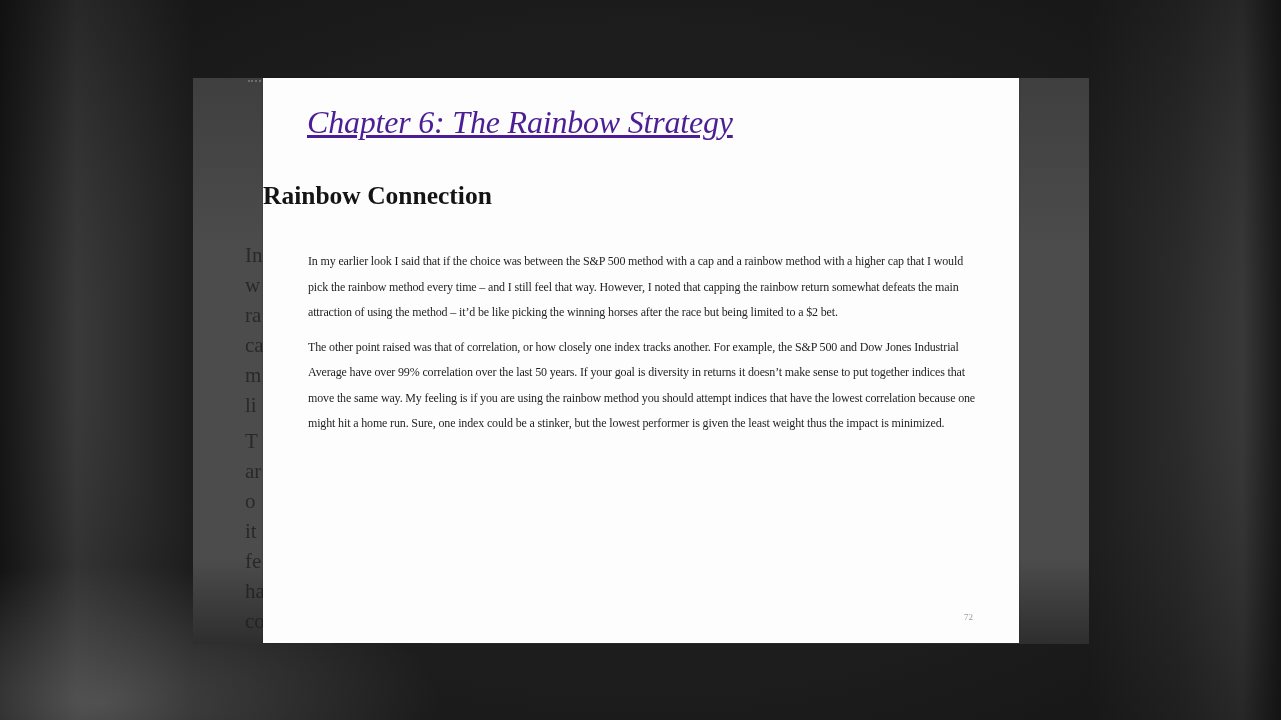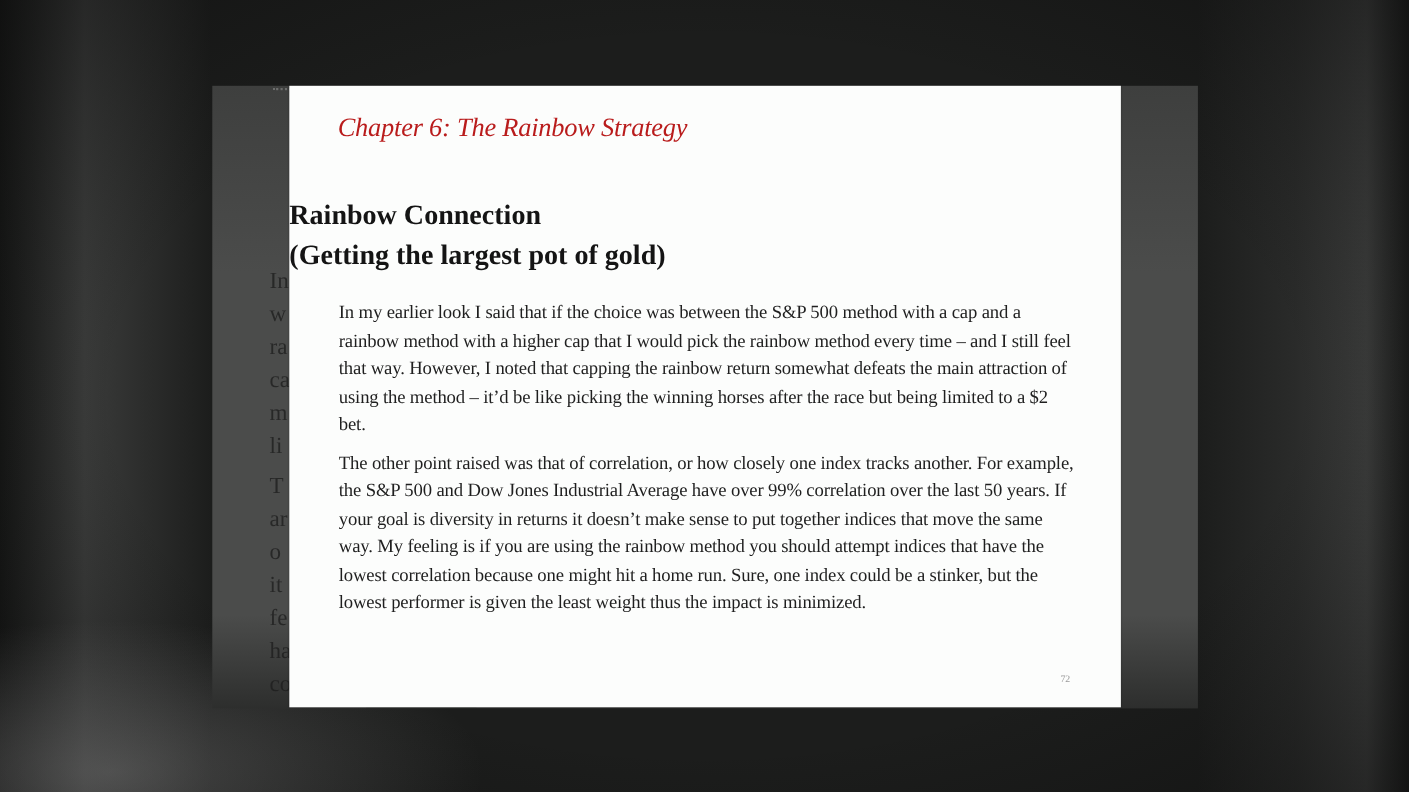--- a/index.html
+++ b/index.html
@@ -37,29 +37,29 @@
     position:absolute; left:140px; bottom:-2px; width:100px; height:4px;
     background:#252625;
   }
   .page {
     position:absolute; left:263px; top:78px; width:756px; height:565px;
     background:#fcfdfc;
     box-shadow:0 0 2px rgba(0,0,0,0.3);
   }
   .chapter {
     position:absolute; left:44px; top:26px;
-    font-style:italic; font-size:24px; color:#b91c1c; letter-spacing:-0.2px;
+    font-style:italic; font-size:32px; color:#4c1d95; letter-spacing:-0.2px;text-decoration:underline;
   }
   .title {
     position:absolute; left:0; right:0; top:100px; 
     font-weight:bold; font-size:25.5px; line-height:36px; color:#141414;
   }
   .body-text {
-    position:absolute; left:45px; top:193px; width:670px;
-    font-size:17px; line-height:25.5px; color:#1f1f1f; letter-spacing:-0.15px;
+    position:absolute; left:45px; top:171px; width:670px;
+    font-size:12px; line-height:25.5px; color:#1f1f1f; letter-spacing:-0.15px;
   }
   .body-text p { margin:0 0 9px 0; }
   .page-number {
     position:absolute; right:46px; top:534px;
     font-size:9px; color:#9a9a9a;
   }
 </style>
 </head>
 <body>
 
@@ -84,20 +84,19 @@
     <div>ha</div>
     <div>co</div>
   </div>
   <div class="ghost-bottom"></div>
 </div>
 
 <div class="page">
   <div class="chapter">Chapter 6: The Rainbow Strategy</div>
   <div class="title">
     <div>Rainbow Connection</div>
-    <div>(Getting the largest pot of gold)</div>
   </div>
   <div class="body-text">
     <p>In my earlier look I said that if the choice was between the S&amp;P 500 method with a cap and a rainbow method with a higher cap that I would pick the rainbow method every time – and I still feel that way. However, I noted that capping the rainbow return somewhat defeats the main attraction of using the method – it’d be like picking the winning horses after the race but being limited to a $2 bet.</p>
     <p>The other point raised was that of correlation, or how closely one index tracks another. For example, the S&amp;P 500 and Dow Jones Industrial Average have over 99% correlation over the last 50 years. If your goal is diversity in returns it doesn’t make sense to put together indices that move the same way. My feeling is if you are using the rainbow method you should attempt indices that have the lowest correlation because one might hit a home run. Sure, one index could be a stinker, but the lowest performer is given the least weight thus the impact is minimized.</p>
   </div>
   <div class="page-number">72</div>
 </div>
 
 </body></html>

